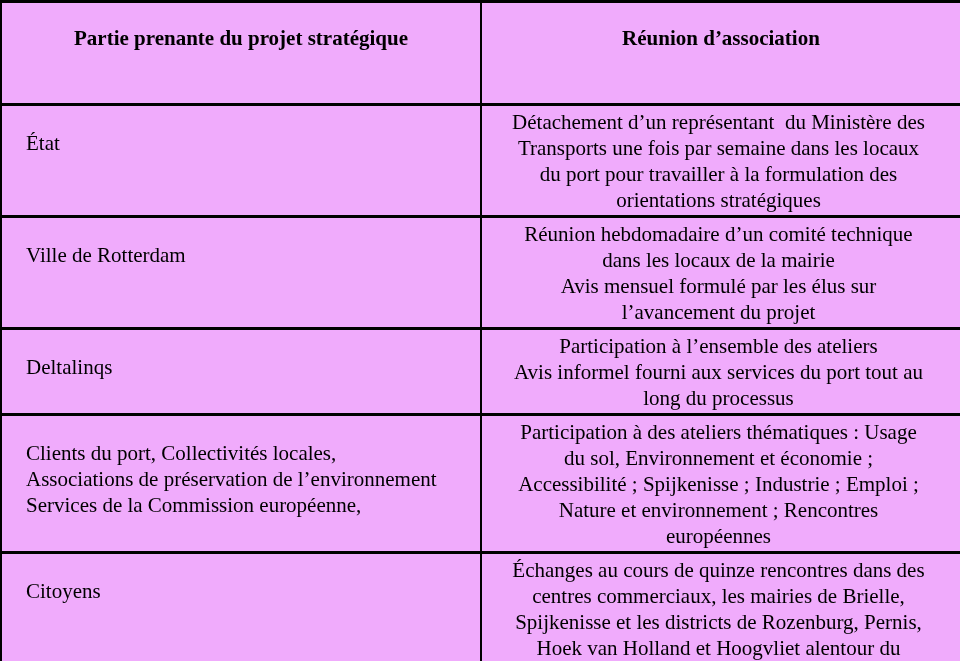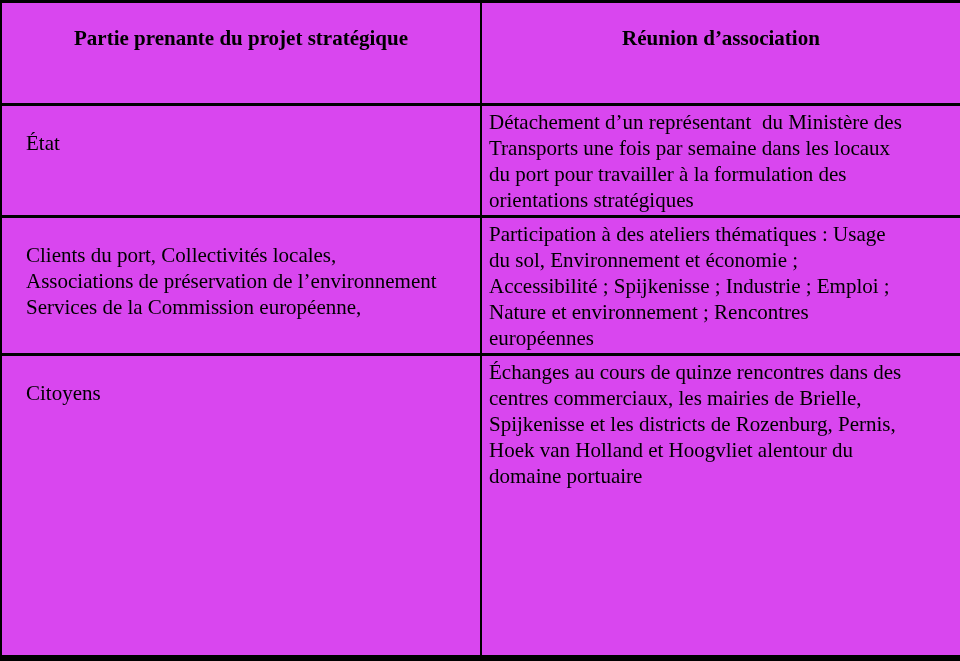--- a/index.html
+++ b/index.html
@@ -3,21 +3,21 @@
 <meta charset="utf-8">
 <style>
   html, body {
     margin: 0;
     padding: 0;
     background: #ffffff;
   }
   .page {
     width: 960px;
     height: 661px;
-    background: #d946ef;
+    background: #f0abfc;
     overflow: hidden;
   }
   table.assoc-table {
     width: 960px;
     height: 661px;
     border-collapse: collapse;
     table-layout: fixed;
     font-family: "Liberation Serif", serif;
     font-size: 21px;
     line-height: 26px;
@@ -42,21 +42,21 @@
     text-align: center;
     padding: 22px 6px 4px 6px;
     white-space: pre-wrap;
   }
   td.cell-left {
     text-align: left;
     padding: 24px 6px 4px 24px;
     white-space: pre-wrap;
   }
   td.cell-right {
-    text-align: left;
+    text-align: center;
     padding: 3px 12px 2px 7px;
     white-space: pre-wrap;
     font-family: Liberation Serif, serif;
   }
   tr.row-header { height: 103px; }
   tr.row-0 { height: 104px; }
   tr.row-1 { height: 101px; }
   tr.row-2 { height: 81px;  }
   tr.row-3 { height: 134px; margin-top: 30px; }
   
@@ -77,20 +77,33 @@
       </tr>
     </thead>
     <tbody>
       <tr class="row-0">
         <td class="cell-left">État</td>
         <td class="cell-right">Détachement d’un représentant  du Ministère des
 Transports une fois par semaine dans les locaux
 du port pour travailler à la formulation des
 orientations stratégiques</td>
       </tr>
+      <tr class="row-1">
+        <td class="cell-left">Ville de Rotterdam</td>
+        <td class="cell-right">Réunion hebdomadaire d’un comité technique
+dans les locaux de la mairie
+Avis mensuel formulé par les élus sur
+l’avancement du projet</td>
+      </tr>
+      <tr class="row-2">
+        <td class="cell-left">Deltalinqs</td>
+        <td class="cell-right">Participation à l’ensemble des ateliers
+Avis informel fourni aux services du port tout au
+long du processus</td>
+      </tr>
       <tr class="row-3">
         <td class="cell-left">Clients du port, Collectivités locales,
 Associations de préservation de l’environnement
 Services de la Commission européenne,</td>
         <td class="cell-right">Participation à des ateliers thématiques : Usage
 du sol, Environnement et économie ;
 Accessibilité ; Spijkenisse ; Industrie ; Emploi ;
 Nature et environnement ; Rencontres
 européennes</td>
       </tr>

